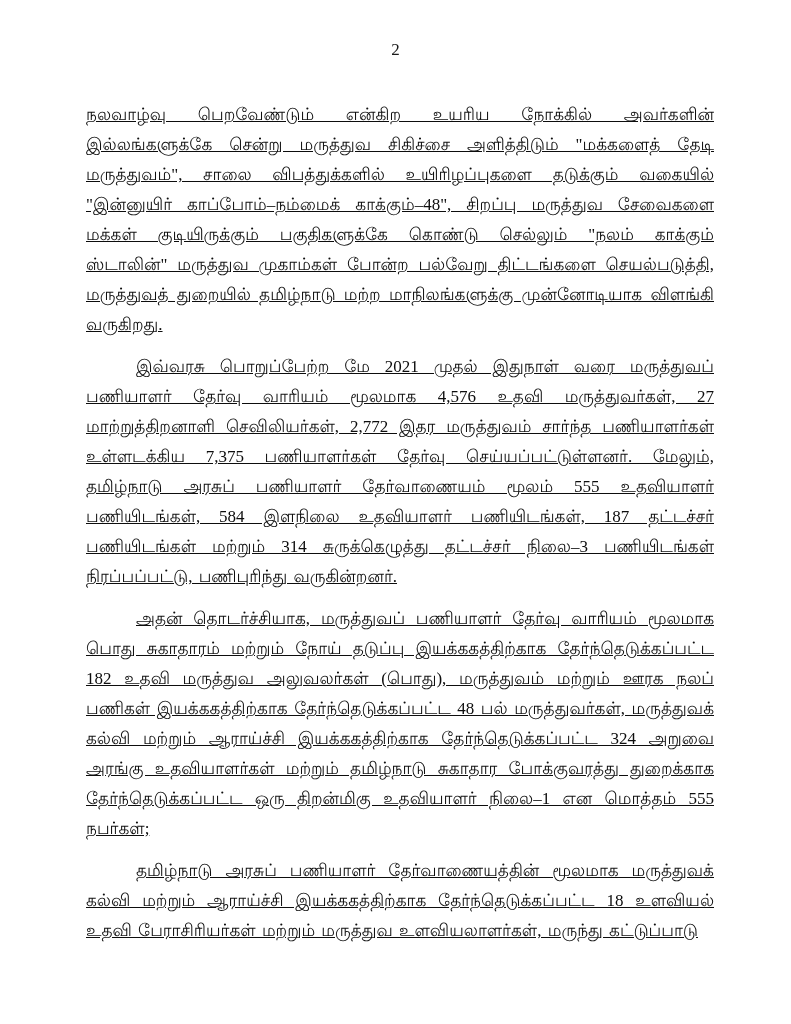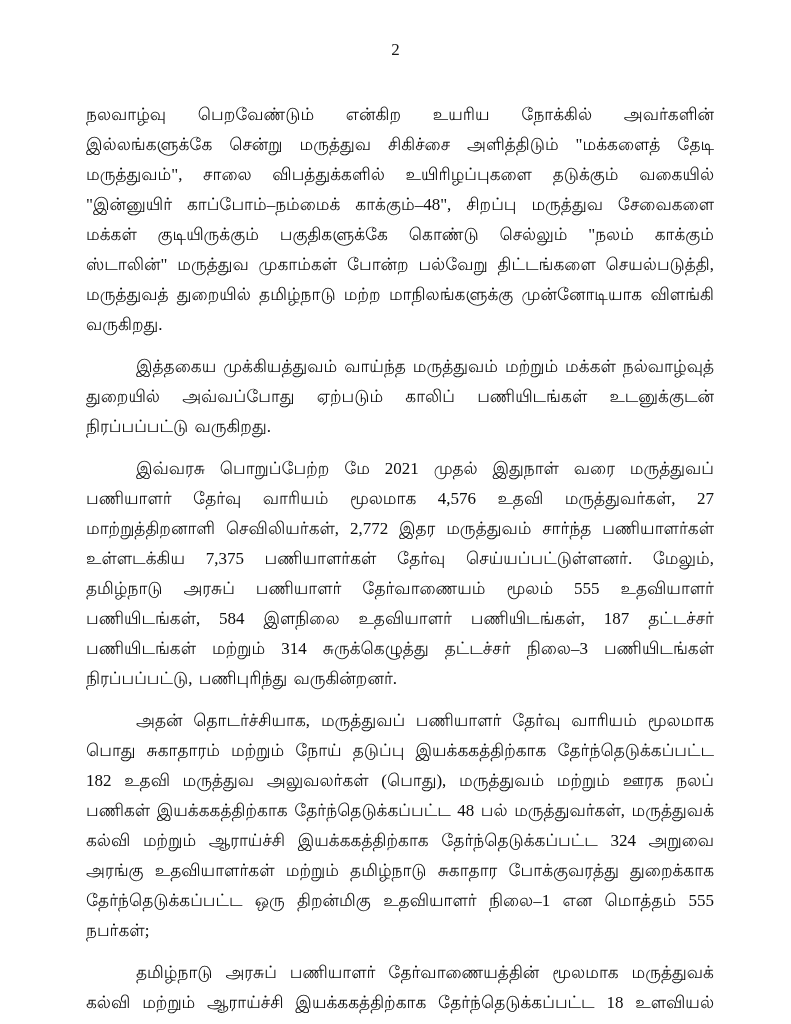--- a/index.html
+++ b/index.html
@@ -34,31 +34,31 @@
     width: 628px;
     font-size: 17px;
     line-height: 30px;
     text-align: justify;
     color: #0d0d0d;
     word-spacing: 2px;
   }
   .para {
     margin: 0 0 12px 0;
     text-indent: 50px;
+    text-decoration: underline;
   }
   .para.no-indent {
     text-indent: 0;
   }
 </style>
 </head>
 <body>
 
 <div class="page">
   <div class="page-number">2</div>
 
   <div class="body-text">
     <p class="para no-indent">நலவாழ்வு பெறவேண்டும் என்கிற உயரிய நோக்கில் அவர்களின் இல்லங்களுக்கே சென்று மருத்துவ சிகிச்சை அளித்திடும் "மக்களைத் தேடி மருத்துவம்", சாலை விபத்துக்களில் உயிரிழப்புகளை தடுக்கும் வகையில் "இன்னுயிர் காப்போம்–நம்மைக் காக்கும்–48", சிறப்பு மருத்துவ சேவைகளை மக்கள் குடியிருக்கும் பகுதிகளுக்கே கொண்டு செல்லும் "நலம் காக்கும் ஸ்டாலின்" மருத்துவ முகாம்கள் போன்ற பல்வேறு திட்டங்களை செயல்படுத்தி, மருத்துவத் துறையில் தமிழ்நாடு மற்ற மாநிலங்களுக்கு முன்னோடியாக விளங்கி வருகிறது.</p>
-    <p class="para">இத்தகைய முக்கியத்துவம் வாய்ந்த மருத்துவம் மற்றும் மக்கள் நல்வாழ்வுத் துறையில் அவ்வப்போது ஏற்படும் காலிப் பணியிடங்கள் உடனுக்குடன் நிரப்பப்பட்டு வருகிறது.</p>
     <p class="para">இவ்வரசு பொறுப்பேற்ற மே 2021 முதல் இதுநாள் வரை மருத்துவப் பணியாளர் தேர்வு வாரியம் மூலமாக 4,576 உதவி மருத்துவர்கள், 27 மாற்றுத்திறனாளி செவிலியர்கள், 2,772 இதர மருத்துவம் சார்ந்த பணியாளர்கள் உள்ளடக்கிய 7,375 பணியாளர்கள் தேர்வு செய்யப்பட்டுள்ளனர். மேலும், தமிழ்நாடு அரசுப் பணியாளர் தேர்வாணையம் மூலம் 555 உதவியாளர் பணியிடங்கள், 584 இளநிலை உதவியாளர் பணியிடங்கள், 187 தட்டச்சர் பணியிடங்கள் மற்றும் 314 சுருக்கெழுத்து தட்டச்சர் நிலை–3 பணியிடங்கள் நிரப்பப்பட்டு, பணிபுரிந்து வருகின்றனர்.</p>
     <p class="para">அதன் தொடர்ச்சியாக, மருத்துவப் பணியாளர் தேர்வு வாரியம் மூலமாக பொது சுகாதாரம் மற்றும் நோய் தடுப்பு இயக்ககத்திற்காக தேர்ந்தெடுக்கப்பட்ட 182 உதவி மருத்துவ அலுவலர்கள் (பொது), மருத்துவம் மற்றும் ஊரக நலப் பணிகள் இயக்ககத்திற்காக தேர்ந்தெடுக்கப்பட்ட 48 பல் மருத்துவர்கள், மருத்துவக் கல்வி மற்றும் ஆராய்ச்சி இயக்ககத்திற்காக தேர்ந்தெடுக்கப்பட்ட 324 அறுவை அரங்கு உதவியாளர்கள் மற்றும் தமிழ்நாடு சுகாதார போக்குவரத்து துறைக்காக தேர்ந்தெடுக்கப்பட்ட ஒரு திறன்மிகு உதவியாளர் நிலை–1 என மொத்தம் 555 நபர்கள்;</p>
     <p class="para">தமிழ்நாடு அரசுப் பணியாளர் தேர்வாணையத்தின் மூலமாக மருத்துவக் கல்வி மற்றும் ஆராய்ச்சி இயக்ககத்திற்காக தேர்ந்தெடுக்கப்பட்ட 18 உளவியல் உதவி பேராசிரியர்கள் மற்றும் மருத்துவ உளவியலாளர்கள், மருந்து கட்டுப்பாடு</p>
   </div>
 </div>
 
 </body></html>

